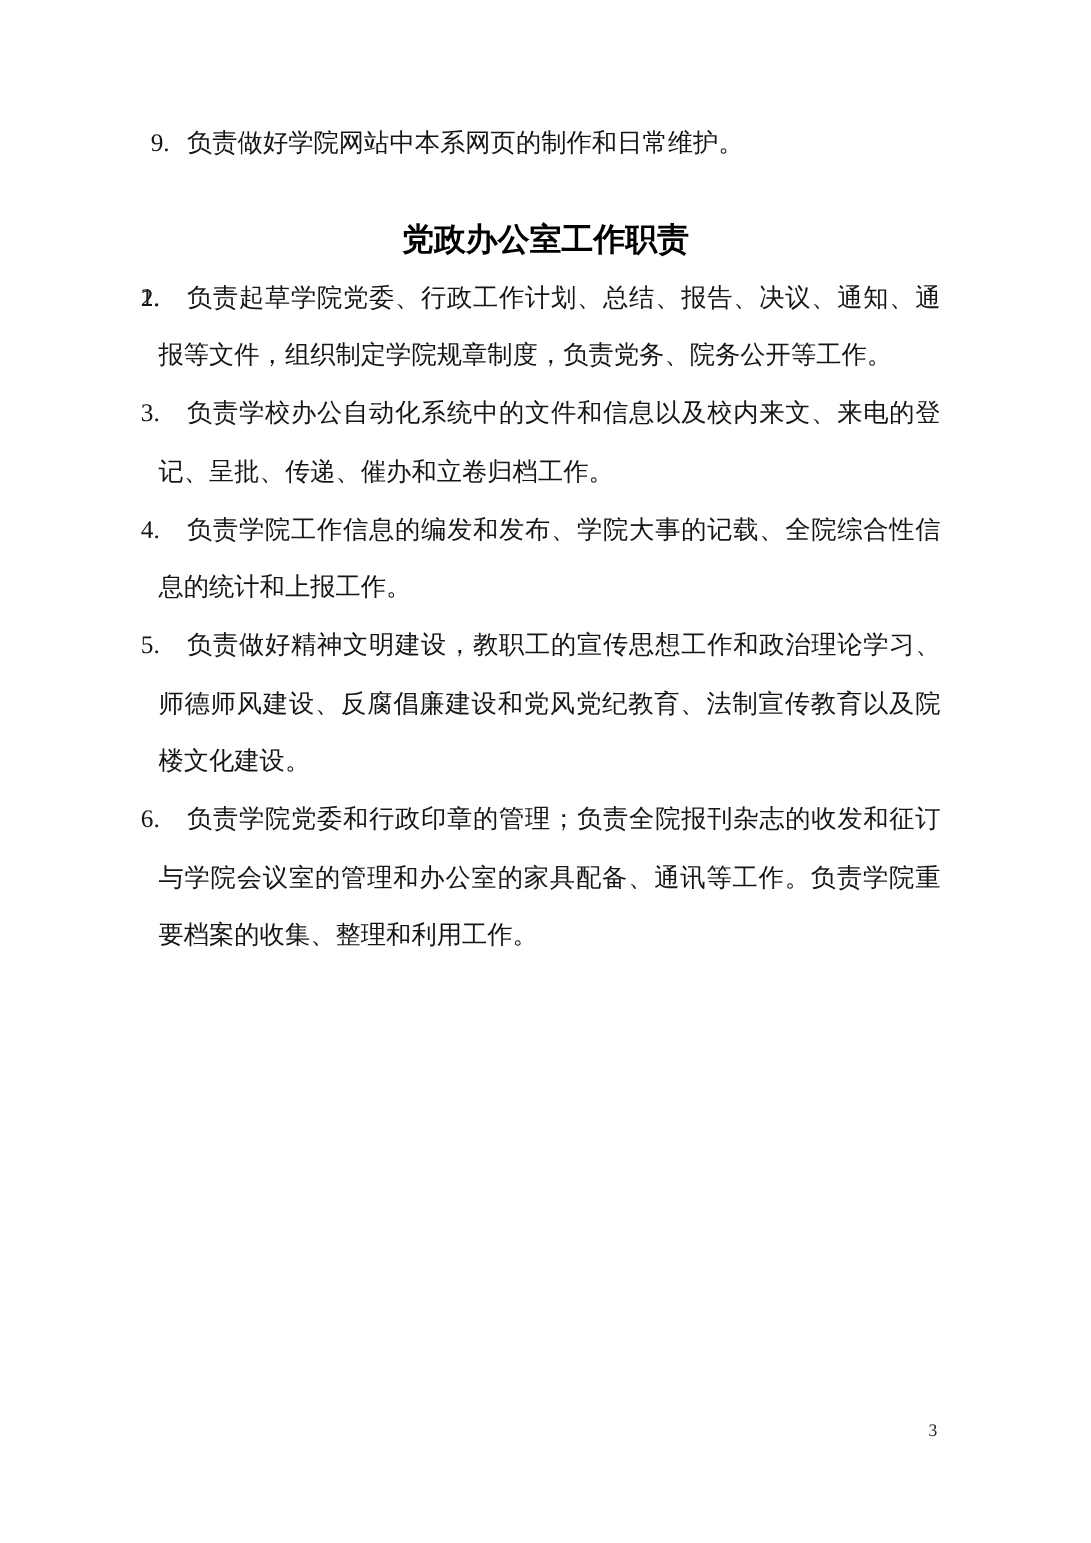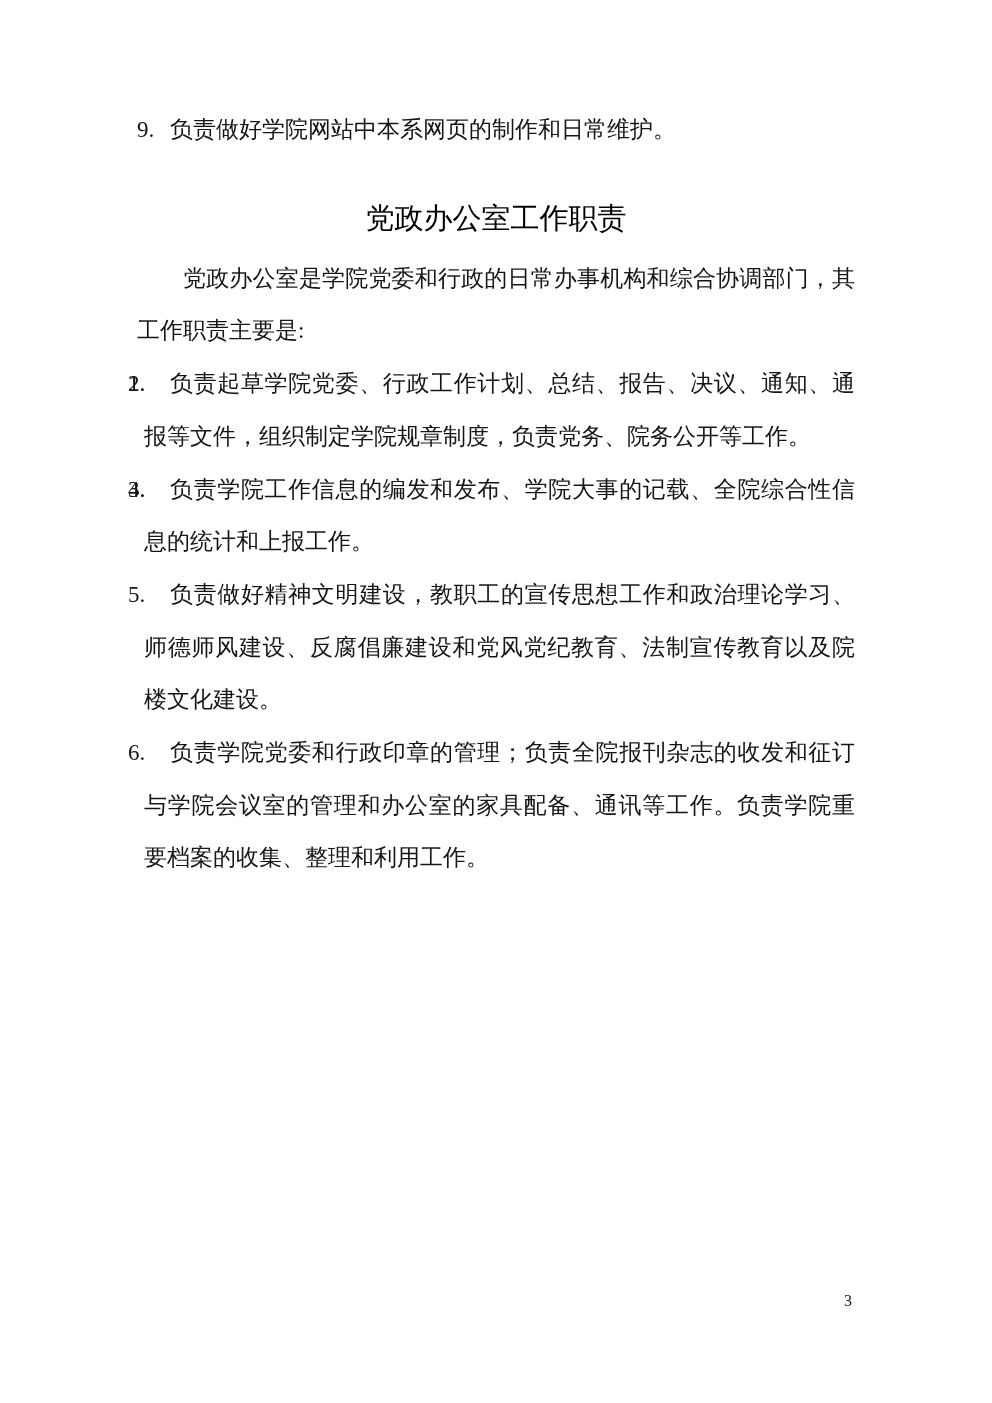--- a/index.html
+++ b/index.html
@@ -34,21 +34,21 @@
     flex: 1 1 auto;
   }
   
   .heading {
     margin: 35px 0 0 0;
     height: 53px;
     line-height: 53px;
     text-align: center;
     text-indent: 0;
     font-family: "Liberation Sans", "DejaVu Sans", sans-serif;
-    font-weight: normal;
+    font-weight: bold;
     font-size: 29px;
     color: #000000;
   }
   
   .intro {
     margin: 8px 0 0 0;
     text-indent: 46px;
   }
   
   .mitem {
@@ -78,30 +78,29 @@
 <div class="page">
   <div class="content">
 
     <div class="top-item">
       <span class="tmarker">9.</span>
         <span class="ttext">负责做好学院网站中本系网页的制作和日常维护。</span>
     </div>
 
     <h1 class="heading">党政办公室工作职责</h1>
 
-    <p class="intro">党政办公室是学院党委和行政的日常办事机构和综合协调部门，其工作职责主要是:</p>
 
     <div class="mitem">
       <span class="mmarker">1.</span>
     </div>
     <div class="mitem">
       <span class="mmarker">2.</span><span>负责起草学院党委、行政工作计划、总结、报告、决议、通知、通报等文件，组织制定学院规章制度，负责党务、院务公开等工作。</span>
     </div>
     <div class="mitem">
-      <span class="mmarker">3.</span>
+      <span class="mmarker">3.</span><span>负责学校办公自动化系统中的文件和信息以及校内来文、来电的登记、呈批、传递、催办和立卷归档工作。</span>
     </div>
     <div class="mitem">
       <span class="mmarker">4.</span><span>负责学院工作信息的编发和发布、学院大事的记载、全院综合性信息的统计和上报工作。</span>
     </div>
     <div class="mitem">
       <span class="mmarker">5.</span><span>负责做好精神文明建设，教职工的宣传思想工作和政治理论学习、师德师风建设、反腐倡廉建设和党风党纪教育、法制宣传教育以及院楼文化建设。</span>
     </div>
     <div class="mitem">
       <span class="mmarker">6.</span><span>负责学院党委和行政印章的管理；负责全院报刊杂志的收发和征订与学院会议室的管理和办公室的家具配备、通讯等工作。负责学院重要档案的收集、整理和利用工作。</span>
     </div>

